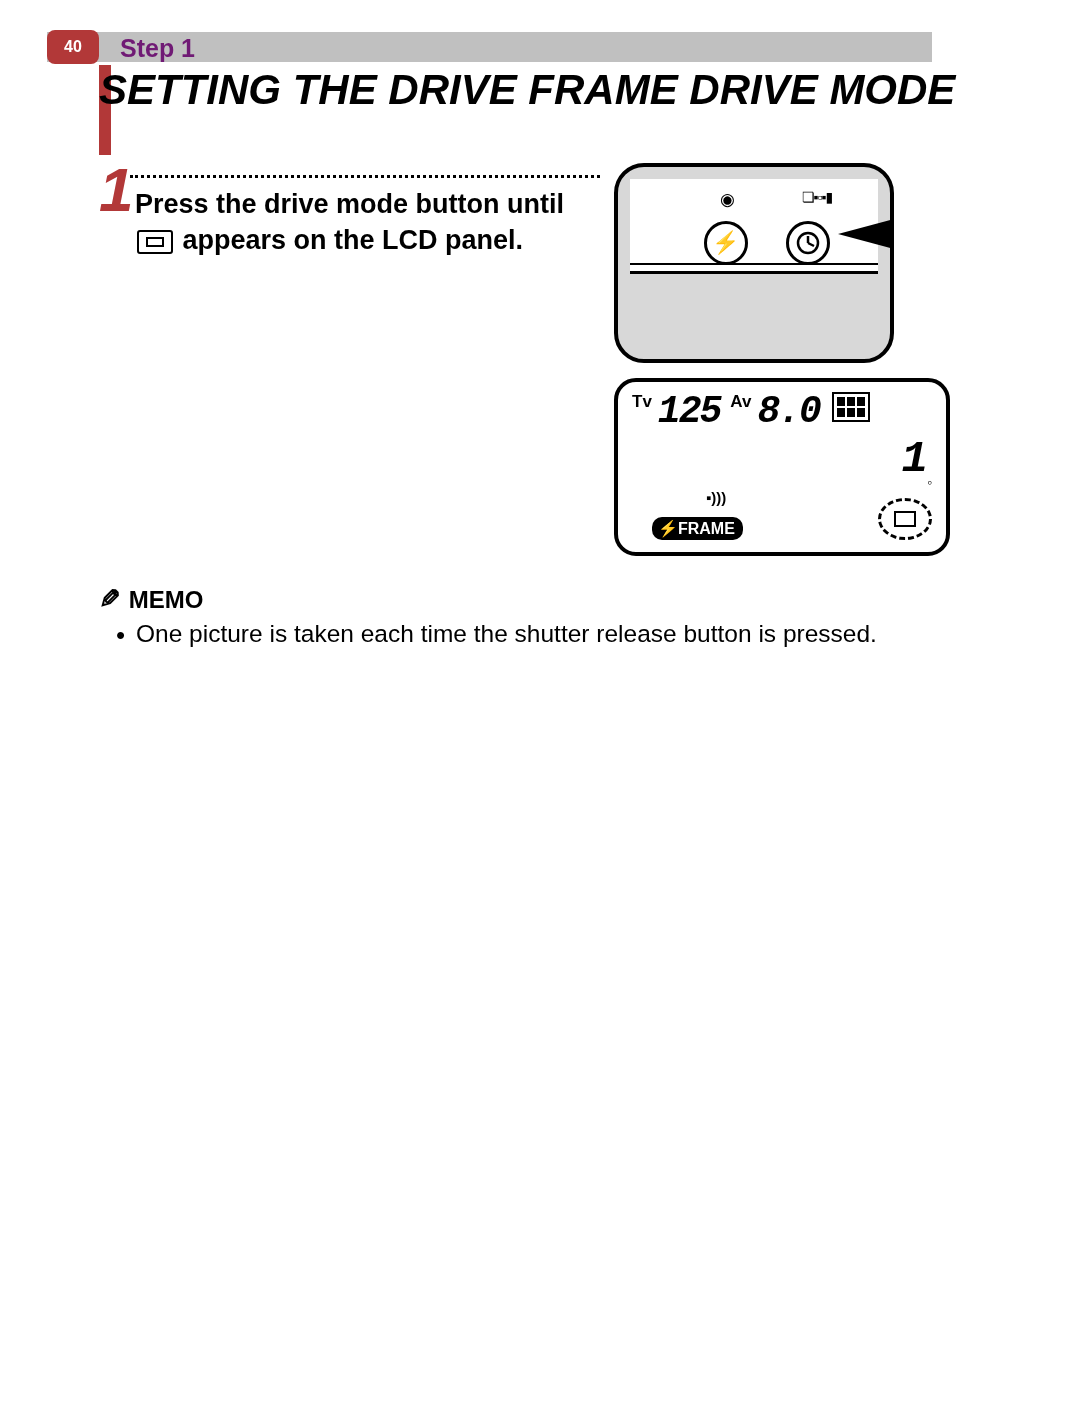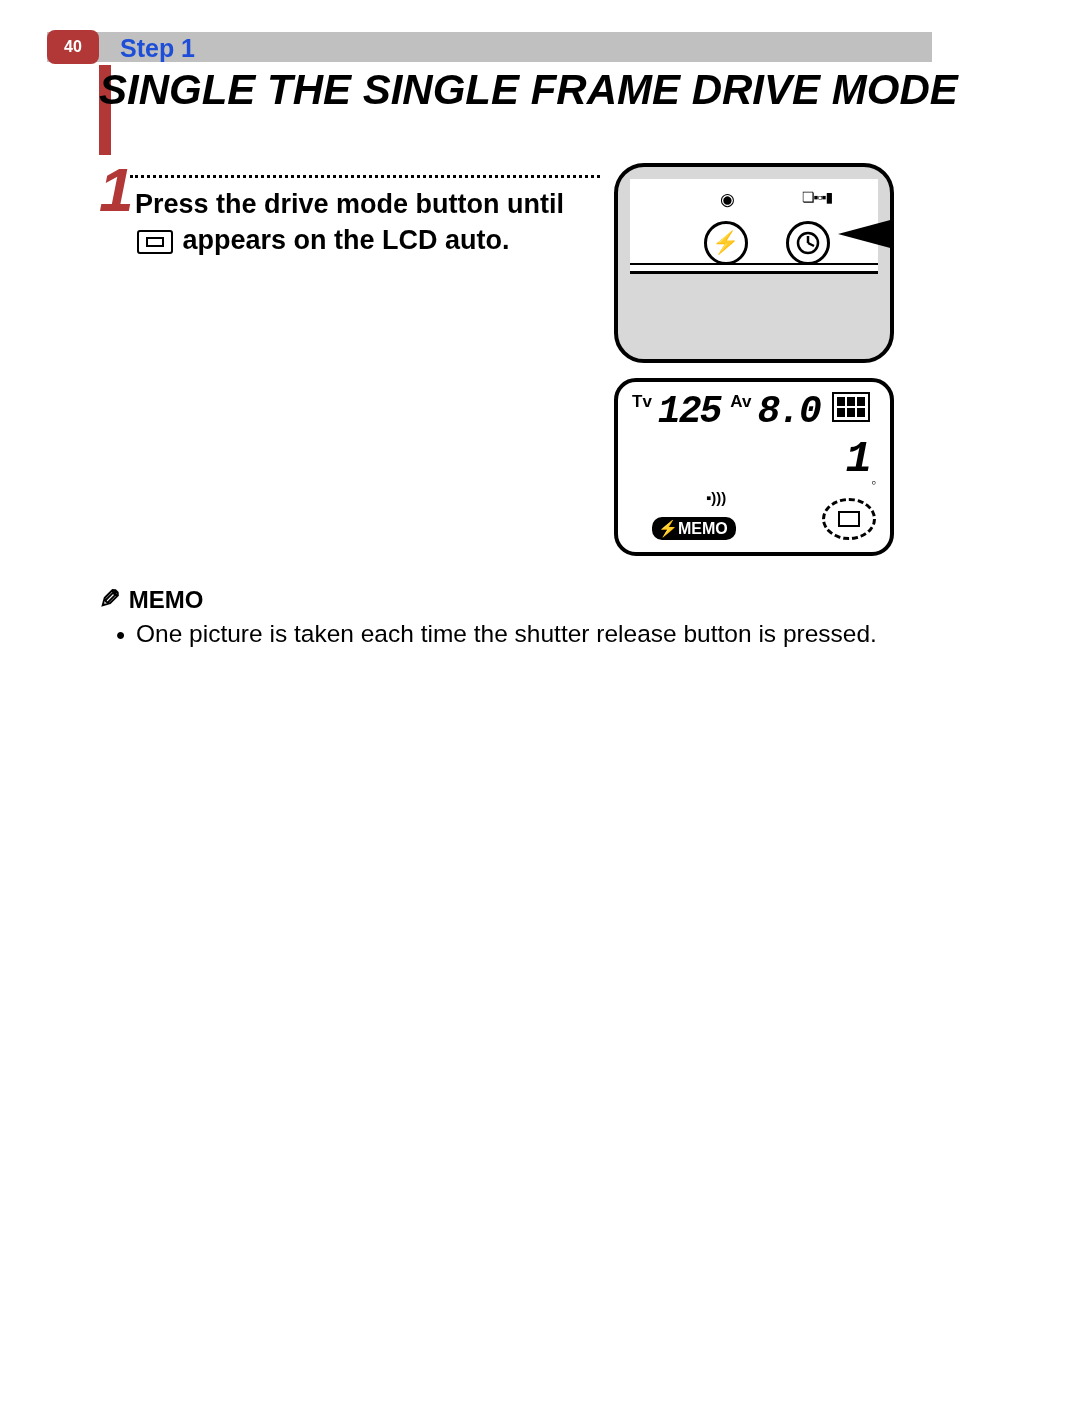--- a/index.html
+++ b/index.html
@@ -33,21 +33,21 @@
     color: #fff;
     font-size: 16px;
     font-weight: bold;
   }
   .step-label {
     position: absolute;
     top: 34px;
     left: 120px;
     font-size: 25px;
     font-weight: bold;
-    color: #1d4ed8;
+    color: #701a75;
   }
   .title {
     position: absolute;
     top: 68px;
     left: 99px;
     right: 60px;
     font-size: 42px;
     font-weight: bold;
     font-style: italic;
     line-height: 1.05;
@@ -147,21 +147,21 @@
     width: 0; height: 0;
     border-top: 15px solid transparent;
     border-bottom: 15px solid transparent;
     border-right: 56px solid #000;
   }
   
   .lcd-panel {
     position: absolute;
     top: 378px;
     left: 614px;
-    width: 280px;
+    width: 336px;
     height: 178px;
     border: 4px solid #000;
     border-radius: 22px;
     background: #fff;
     padding: 8px 14px;
   }
   .lcd-row1 {
     display: flex;
     align-items: flex-start;
     gap: 6px;
@@ -247,28 +247,28 @@
   }
 </style>
 </head>
 <body>
 
 <div class="header-bar"></div>
 <div class="page-tab">40</div>
 <div class="step-label">Step 1</div>
 
 <div class="title-bar"></div>
-<div class="title">SINGLE THE SINGLE FRAME DRIVE MODE</div>
+<div class="title">SETTING THE DRIVE FRAME DRIVE MODE</div>
 
 <div class="dotted-line"></div>
 <div class="step-number">1</div>
 <div class="step-text">
   <span>Press the drive mode button until </span>
   <span class="single-frame-icon"></span>
-  <span> appears on the LCD auto.</span>
+  <span> appears on the LCD panel.</span>
 </div>
 
 <div class="camera-top">
   <div class="ctrl-strip">
     <span class="icon-eye">◉</span>
     <span class="icon-strip">❏▪▫▪▮</span>
     <div class="btn-circle btn-flash">⚡</div>
     <div class="btn-circle btn-timer">
       <svg width="26" height="26" viewBox="0 0 26 26">
           <circle cx="13" cy="13" r="10" fill="none" stroke="#000" stroke-width="2.5"></circle>
@@ -292,21 +292,21 @@
         <div></div>
         <div></div>
         <div></div>
         <div></div>
         <div></div>
     </div>
   </div>
   <div class="counter">1</div>
   <div class="counter-sub">◦</div>
   <div class="beep-icon">▪)))</div>
-  <div class="auto-badge">⚡MEMO</div>
+  <div class="auto-badge">⚡FRAME</div>
   <div class="dashed-circle">
     <div class="sf"></div>
   </div>
 </div>
 
 <div class="memo-header">
   <span class="pencil-icon">✎</span>
   <span>MEMO</span>
 </div>
 <ul class="memo-list">

